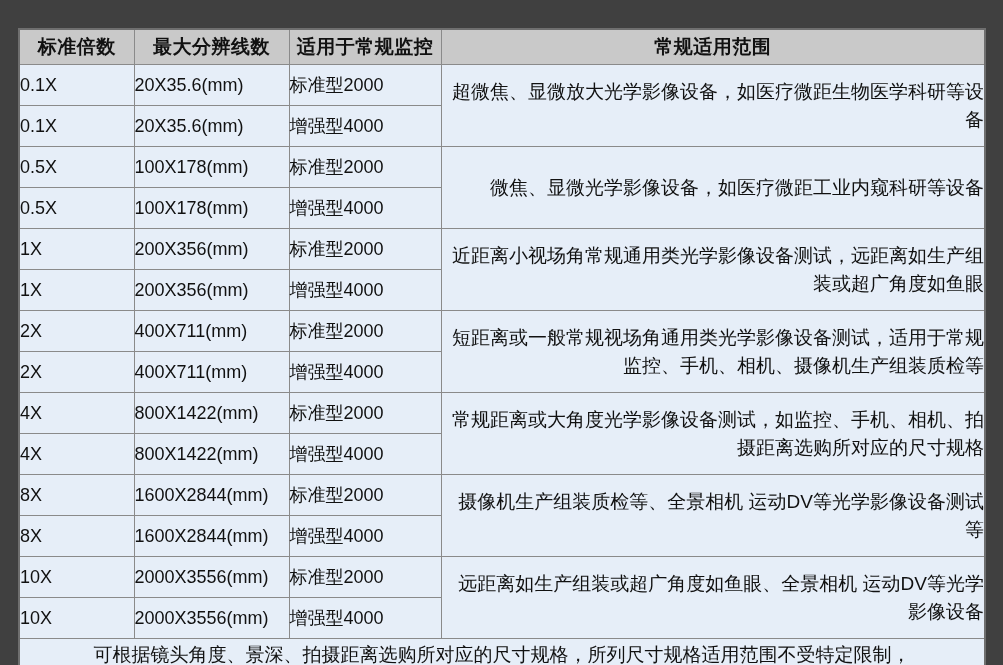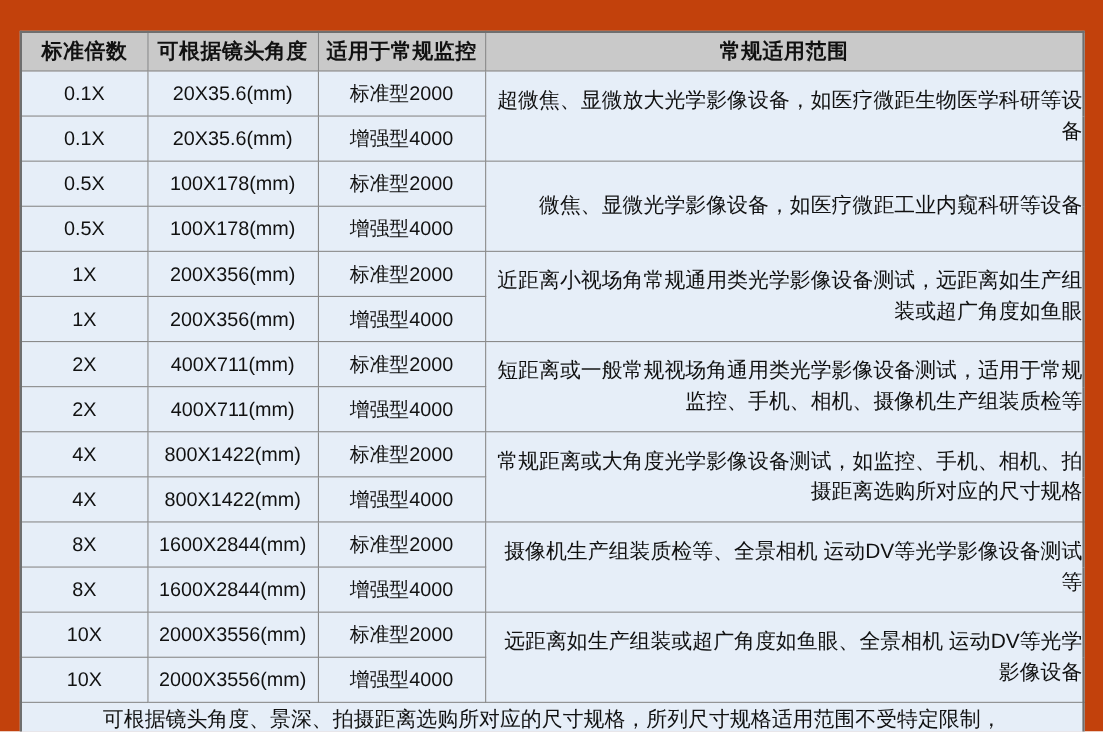--- a/index.html
+++ b/index.html
@@ -10,21 +10,21 @@
   body {
     width: 1003px;
     height: 665px;
     font-family: "Liberation Sans", sans-serif;
     overflow: hidden;
   }
   #page {
     position: relative;
     width: 1003px;
     height: 665px;
-    background: #c2410c;
+    background: #404040;
     box-sizing: border-box;
   }
   table.spec {
     position: absolute;
     left: 18px;
     top: 28px;
     width: 966px;
     border-collapse: collapse;
     table-layout: fixed;
     background: #eaf0f8;
@@ -38,21 +38,20 @@
   .hdr {
     background: #c9c9c9;
     font-weight: bold;
     text-align: center;
     font-size: 19px;
     color: #111111;
     height: 34px;
     letter-spacing: 0.5px;
   }
   .cell-mag, .cell-size, .cell-res {
-    text-align: center;
     font-size: 18px;
     color: #111111;
     height: 40px;
     background: #e6eef8;
     font-family: "Liberation Sans", sans-serif;
   }
   .cell-size, .cell-res {
     font-size: 18px;
   }
   .cell-range {
@@ -80,21 +79,21 @@
   <table class="spec">
     <colgroup>
       <col style="width:115px">
       <col style="width:155px">
       <col style="width:152px">
       <col style="width:544px">
     </colgroup>
     <thead>
       <tr>
         <th class="hdr">标准倍数</th>
-        <th class="hdr">可根据镜头角度</th>
+        <th class="hdr">最大分辨线数</th>
         <th class="hdr">适用于常规监控</th>
         <th class="hdr">常规适用范围</th>
       </tr>
     </thead>
     <tbody>
       <tr>
         <td class="cell-mag">0.1X</td>
         <td class="cell-size">20X35.6(mm)</td>
         <td class="cell-res">标准型2000</td>
         <td class="cell-range" rowspan="2">超微焦、显微放大光学影像设备，如医疗微距生物医学科研等设备</td>

